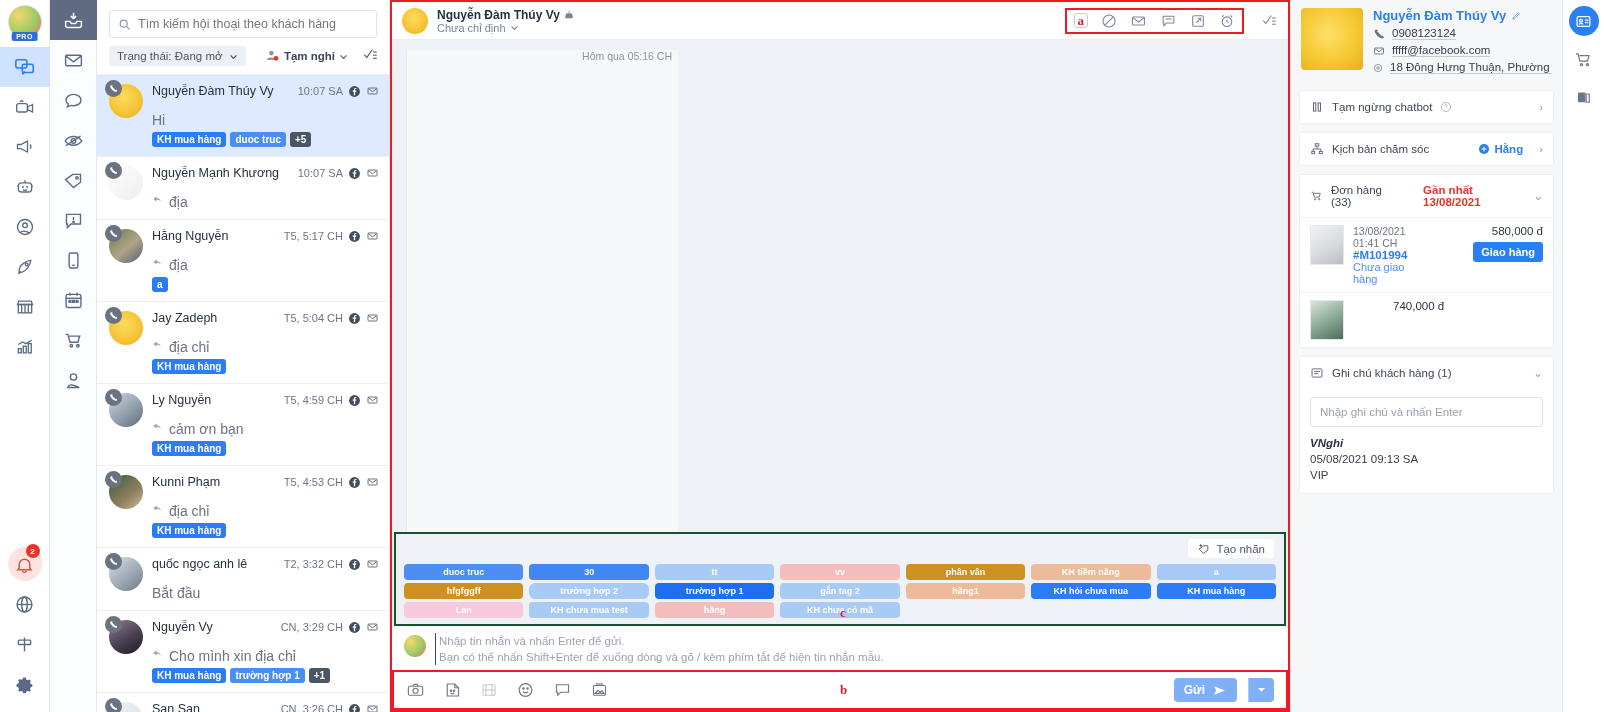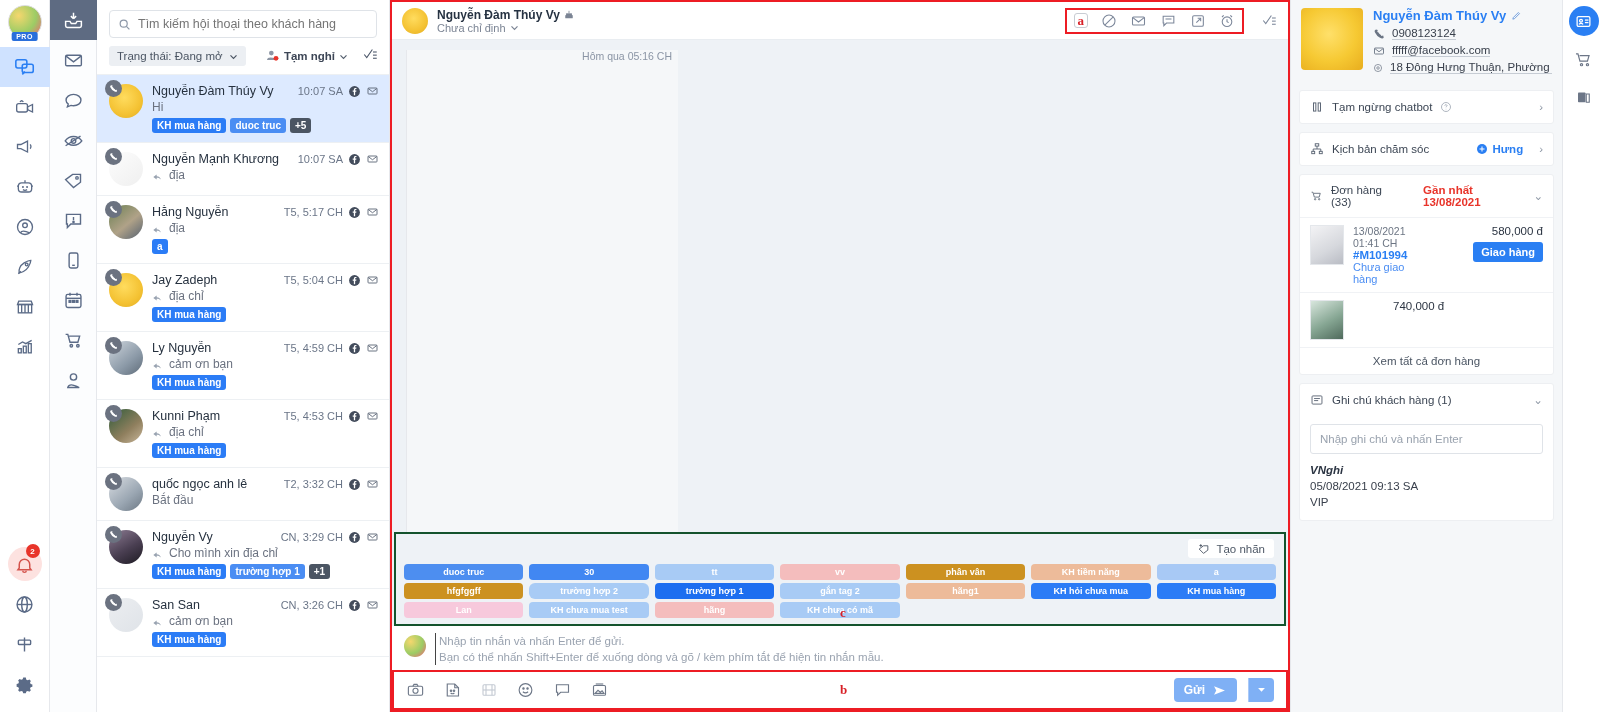--- a/index.html
+++ b/index.html
@@ -62,21 +62,21 @@
   .conv.selected { background:#ddeaff; }
   .av-wrap { position:relative; flex:0 0 34px; }
   .av { width:34px;height:34px;border-radius:50%; overflow:hidden; }
   .ph-badge { position:absolute; left:-4px; top:-4px; width:17px;height:17px;border-radius:50%;
     background:#6b7280; color:#fff; display:flex;align-items:center;justify-content:center;}
   .conv-body { flex:1; min-width:0;}
   .conv-top { display:flex; align-items:center; }
   .conv-name { font-size:12.5px; color:#26313f; flex:1; white-space:nowrap; overflow:hidden;}
   .conv-time { font-size:11px; color:#6b7688; margin-right:5px; white-space:nowrap;}
   .conv-ics { display:flex; gap:5px; align-items:center; color:#5a6475; }
-  .conv-snip { font-size:12px; color:#6b7280; margin-top:2px; display:flex; align-items:flex-end; gap:6px;}
+  .conv-snip { font-size:14px; color:#6b7280; margin-top:14px; display:flex; align-items:flex-start; gap:6px;}
   .conv-tags { margin-top:4px; display:flex; gap:4px; flex-wrap:wrap;}
   .tg { font-size:10px; font-weight:bold; color:#fff; border-radius:3px; padding:2px 5px;}
   .tg.blue { background:#2b7cf6; }
   .tg.ltblue { background:#4a8df3; }
   .tg.grey { background:#4b5563; }
 
   
   .center { flex:1; height:712px; display:flex; flex-direction:column; position:relative;
     background:#eef2f6; border:2px solid #ed1c24;}
   .chat-head { height:38px; background:#fff; display:flex; align-items:center; padding:0 10px;
@@ -882,21 +882,21 @@
           <rect x="3" y="16" width="5" height="4"></rect>
           <rect x="16" y="16" width="5" height="4"></rect>
         <path d="M12 7v5M5.5 16v-4h13v4"></path>
       </svg>
       <span>Kịch bản chăm sóc</span>
       <span class="them" style="margin-left:auto">
         <svg width="12" height="12" viewBox="0 0 24 24" fill="#2a7ff3">
             <circle cx="12" cy="12" r="10"></circle>
             <path d="M11 7h2v10h-2zM7 11h10v2H7z" fill="#fff"></path>
           </svg>
-        <span>Hưng</span>
+        <span>Hằng</span>
       </span>
       <span class="right-ic" style="margin-left:8px">›</span>
     </div>
   </div>
 
   <div class="sect">
     <div class="sect-head">
       <svg width="14" height="14" viewBox="0 0 24 24" fill="none" stroke="#5c6675" stroke-width="1.6">
         <path d="M3 5h2.5l2.5 9h9l2-7H7"></path>
           <circle cx="9.5" cy="18" r="1.3"></circle>
@@ -916,21 +916,20 @@
           </div>
           <div class="order-right"><div class="o-amt">580,000 đ</div><div class="o-btn">Giao hàng</div></div>
         </div>
         <div class="order-row">
           <div class="order-thumb" style="background:linear-gradient(150deg,#d8e6dd,#86a693 55%,#4f6a5c)"></div>
           <div class="order-right">
             <div class="o-amt">740,000 đ</div>
           </div>
         </div>
       </div>
-    <div class="see-all">Xem tất cả đơn hàng</div>
   </div>
 
   <div class="sect">
     <div class="sect-head">
       <svg width="14" height="14" viewBox="0 0 24 24" fill="none" stroke="#5c6675" stroke-width="1.6">
         <rect x="3.5" y="5" width="17" height="14" rx="1.5"></rect>
           <line x1="7" y1="9.5" x2="17" y2="9.5"></line>
           <line x1="7" y1="13" x2="14" y2="13"></line>
       </svg>
       <span>Ghi chú khách hàng (1)</span>

